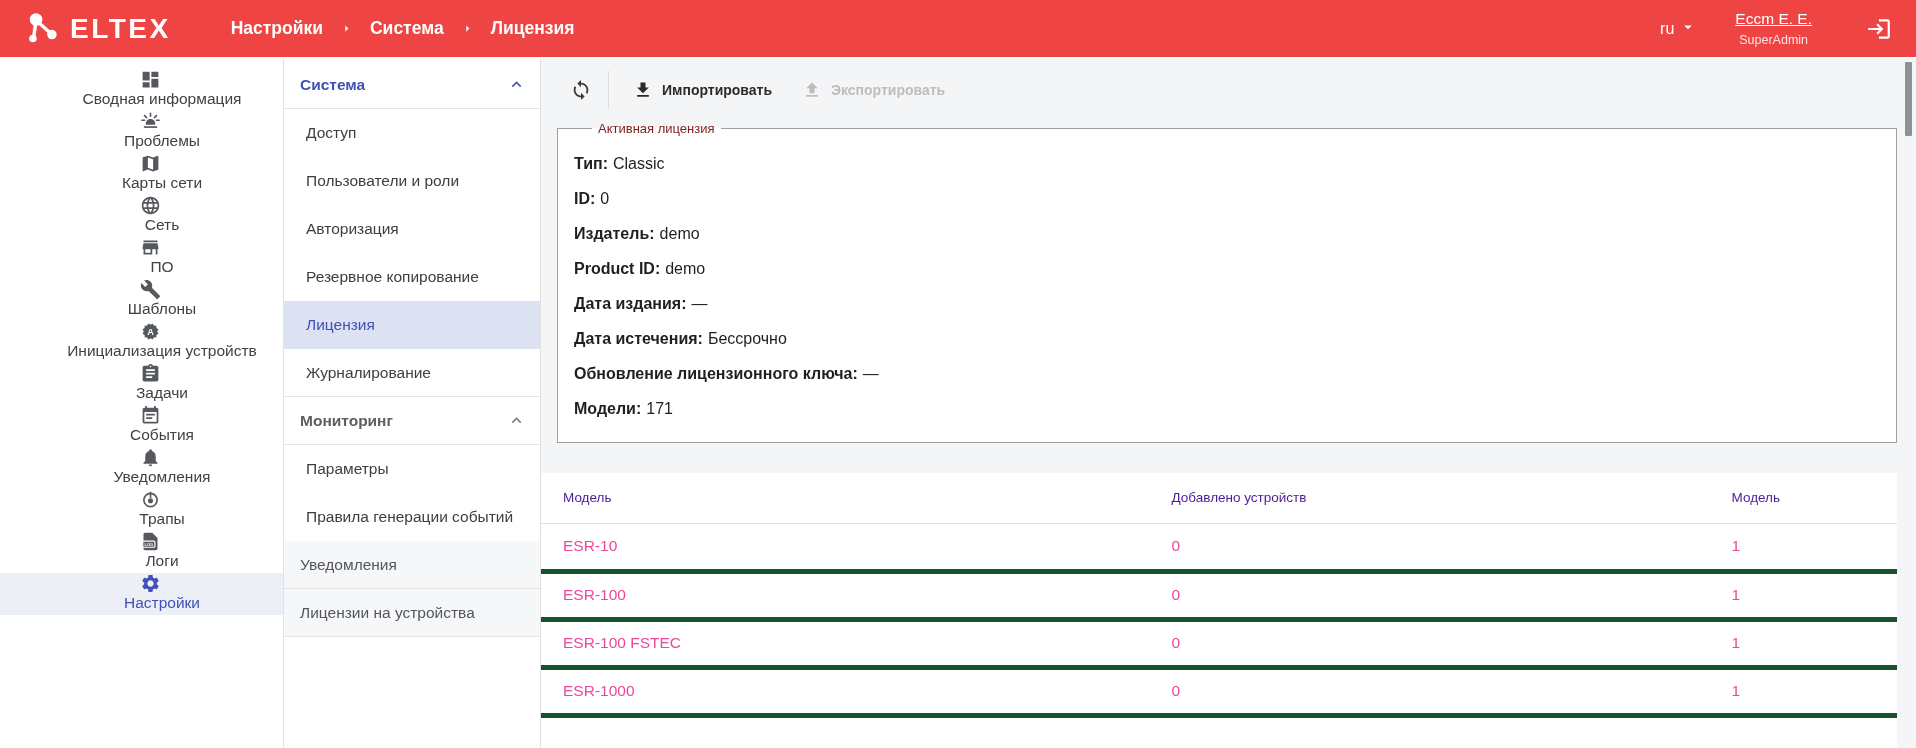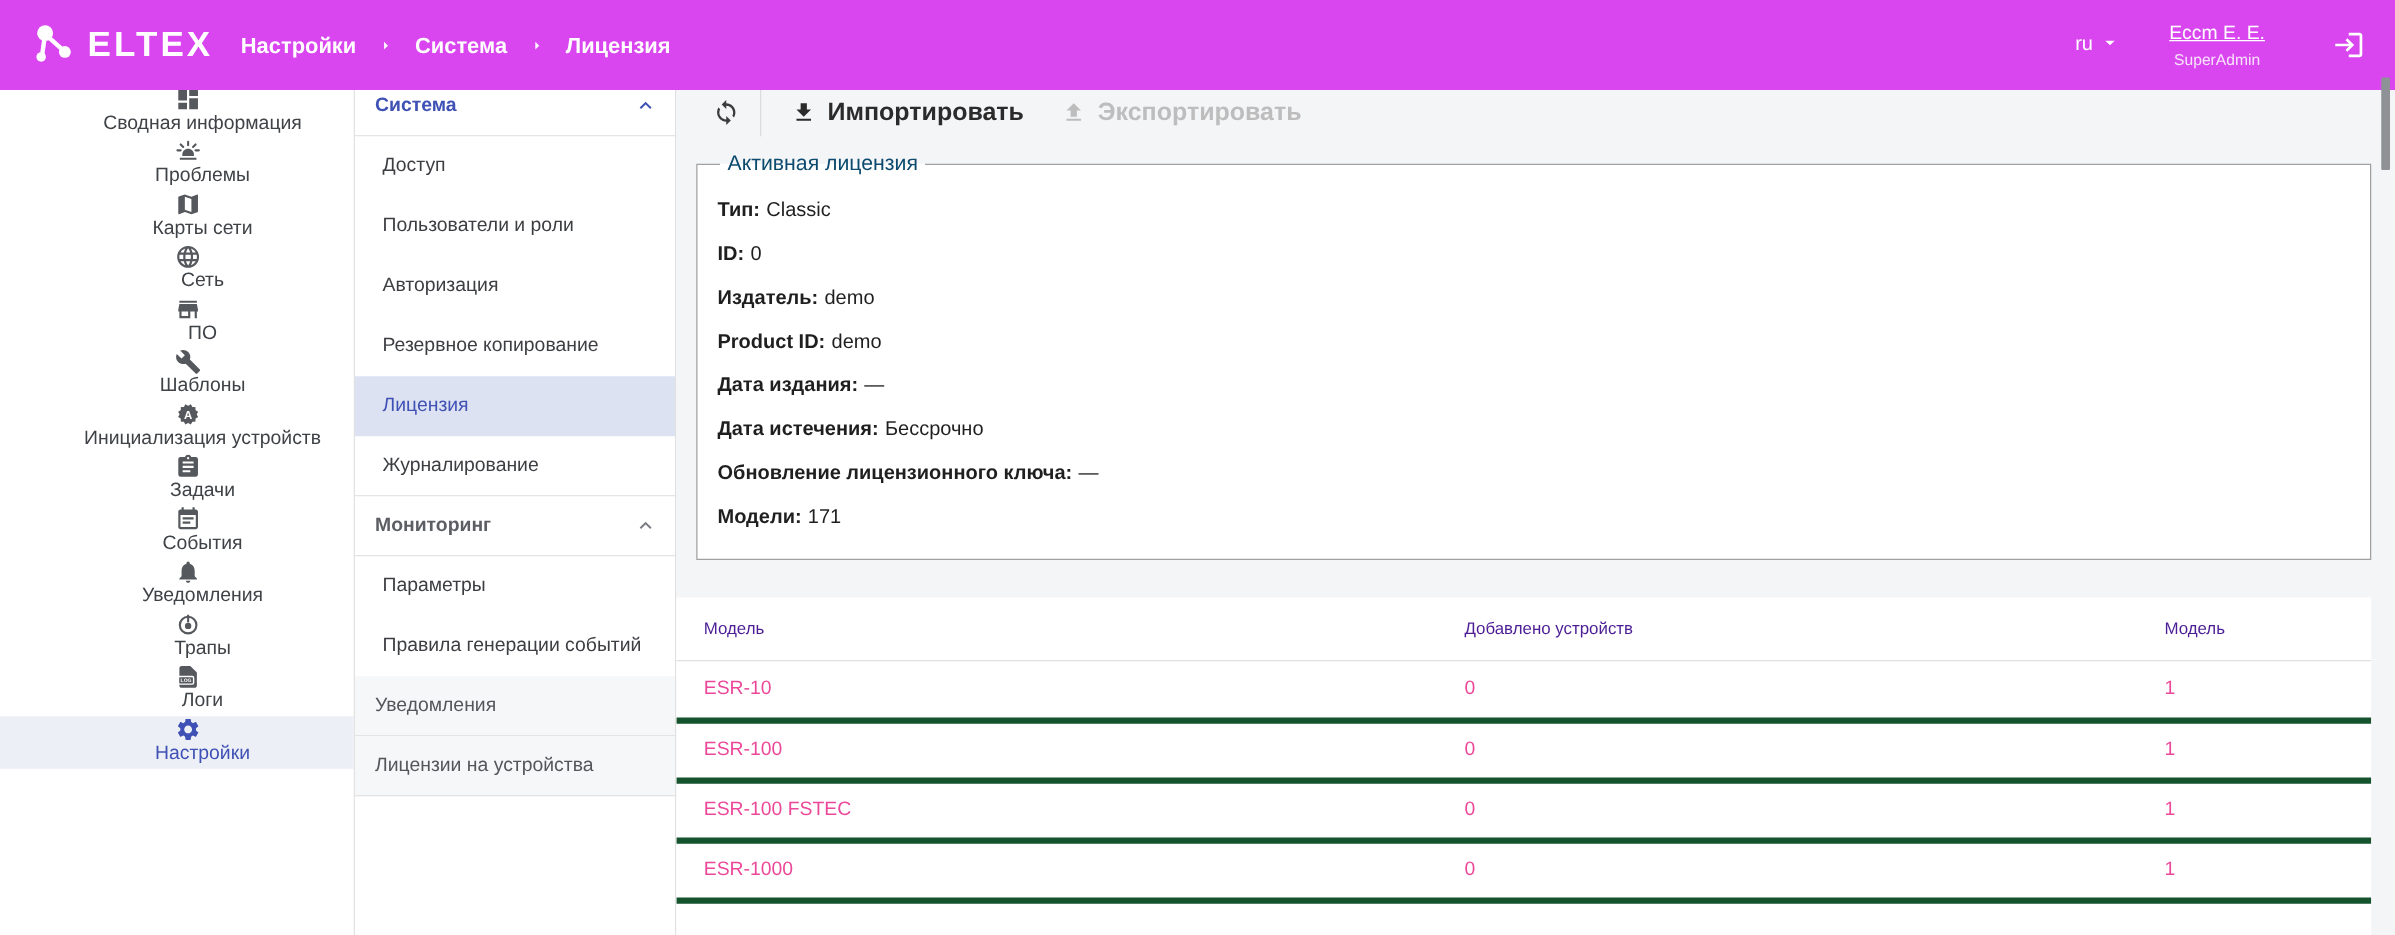--- a/index.html
+++ b/index.html
@@ -1,22 +1,22 @@
 <!DOCTYPE html>
 <html><head>
 <meta charset="utf-8">
 <style>
   * { margin:0; padding:0; box-sizing:border-box; }
   html,body { width:1916px; height:748px; }
   body { font-family:"Liberation Sans", sans-serif; background:#fff; overflow:hidden; }
   .app { position:relative; width:1916px; height:748px; overflow:hidden; background:#fff; }
 
   
-  .topbar { position:absolute; top:0; left:0; right:0; height:72px; background:#d946ef;
-            display:flex; align-items:center; color:#fff; z-index:10; }
+  .topbar { position:absolute; top:0; left:0; right:0; height:57px; background:#ef4444;
+            display:flex; align-items:center; color:#fff; z-index:10;gap:38px; }
   .logo { display:flex; align-items:center; margin-left:25px; cursor:pointer; }
   .logo-text { font-size:28px; font-weight:bold; letter-spacing:2.5px; margin-left:7px; }
   .breadcrumb { display:flex; align-items:center; gap:16px; margin-left:22px;
                 font-size:17.5px; font-weight:bold; }
   .crumb { cursor:pointer; white-space:nowrap; }
   .crumb-sep { display:flex; align-items:center; opacity:.95; }
   .topbar-right { margin-left:auto; display:flex; align-items:center; margin-right:24px; }
   .lang { display:flex; align-items:center; font-size:16px; cursor:pointer; }
   .lang .caret { margin-left:5px; }
   .user { margin-left:38px; text-align:center; cursor:pointer; }
@@ -47,28 +47,28 @@
   .nav-row .chev { margin-left:auto; width:19px; height:19px; }
   .nav-row.selected { background:#dde2f2; color:#3f51b5; }
   .nav-row.collapsed { background:#f6f7f8; color:#54565a; font-weight:normal; }
   .nav-row.b-bottom { border-bottom:1px solid #e4e4e4; }
 
   
   .main { flex:1; background:#f4f5f7; display:flex; flex-direction:column; overflow:hidden; }
   .toolbar { height:62px; display:flex; align-items:center; padding-left:29px; flex:none; }
   .tb-icon-btn { display:flex; align-items:center; cursor:pointer; color:#3c3c3c; }
   .tb-sep { width:1px; height:38px; background:#dcdcdc; margin-left:16px; flex:none; }
-  .tb-btn { display:flex; align-items:center; cursor:pointer; font-size:20px; font-weight:bold;justify-content:space-between; }
+  .tb-btn { display:flex; align-items:center; cursor:pointer; font-size:14px; font-weight:bold;justify-content:space-between; }
   .tb-btn .bicn { width:20px; height:20px; margin-right:9px; }
   .tb-btn.import { margin-left:24px; color:#2b2b2b; }
   .tb-btn.export { margin-left:30px; color:#bdbdbd; cursor:default; }
 
   fieldset.license { margin:0 19px 0 16px; border:1px solid #a0a0a0; background:#fff;
                      padding:10px 16px 16px; flex:none; }
-  fieldset.license legend { font-size:17px; color:#0c4a6e; padding:0 6px; margin-left:2px; }
+  fieldset.license legend { font-size:13px; color:#7f1d1d; padding:0 6px; margin-left:18px; }
   .lic-row { height:35px; line-height:35px; font-size:16px; color:#1f1f1f; white-space:nowrap; }
   .lic-row b { font-weight:bold; }
   .lic-row .val { margin-left:5px; }
 
   .gap { height:30px; flex:none; }
 
   .table-card { background:#fff; margin-right:19px; flex:1; overflow:hidden; }
   table.models { width:100%; border-collapse:collapse; table-layout:fixed; }
   table.models th { height:50px; font-weight:normal; font-size:13.5px; color:#4c1d95;
                     text-align:left; border-bottom:1px solid #e0e0e0; }

